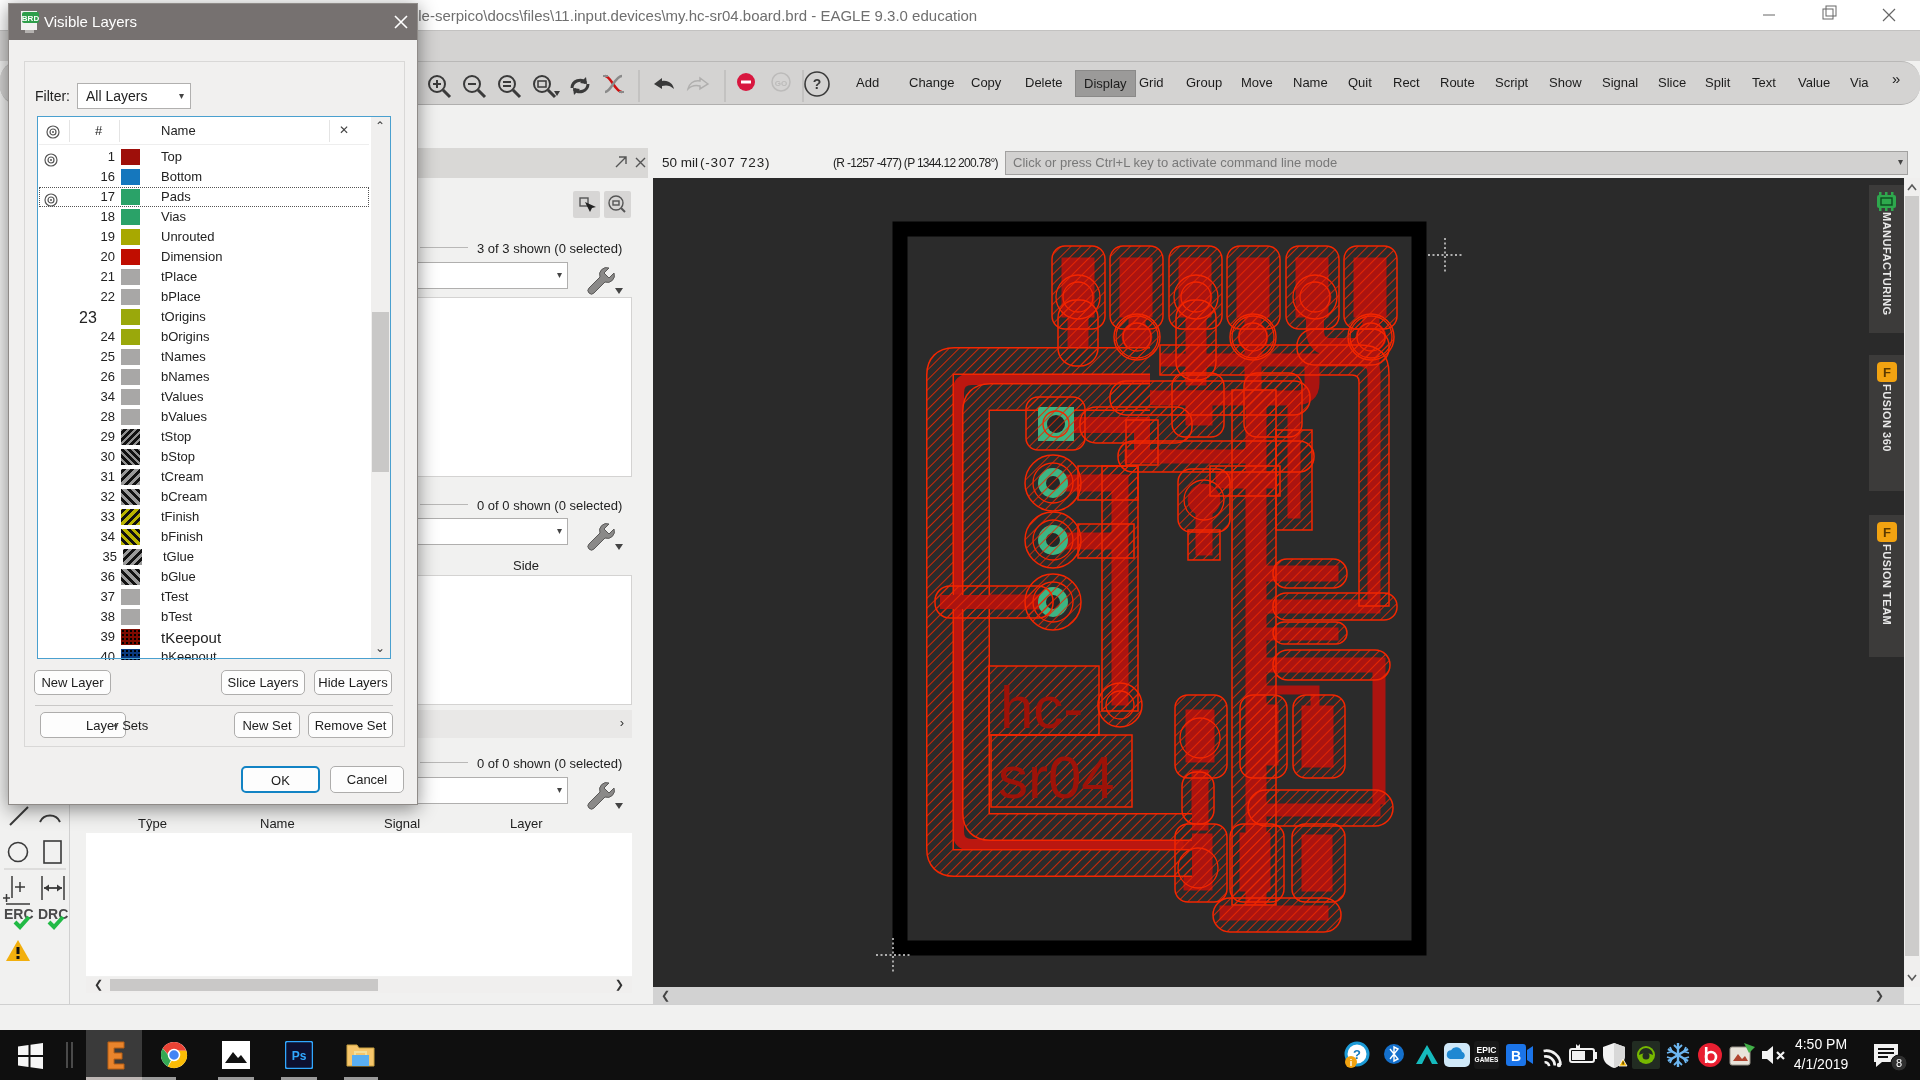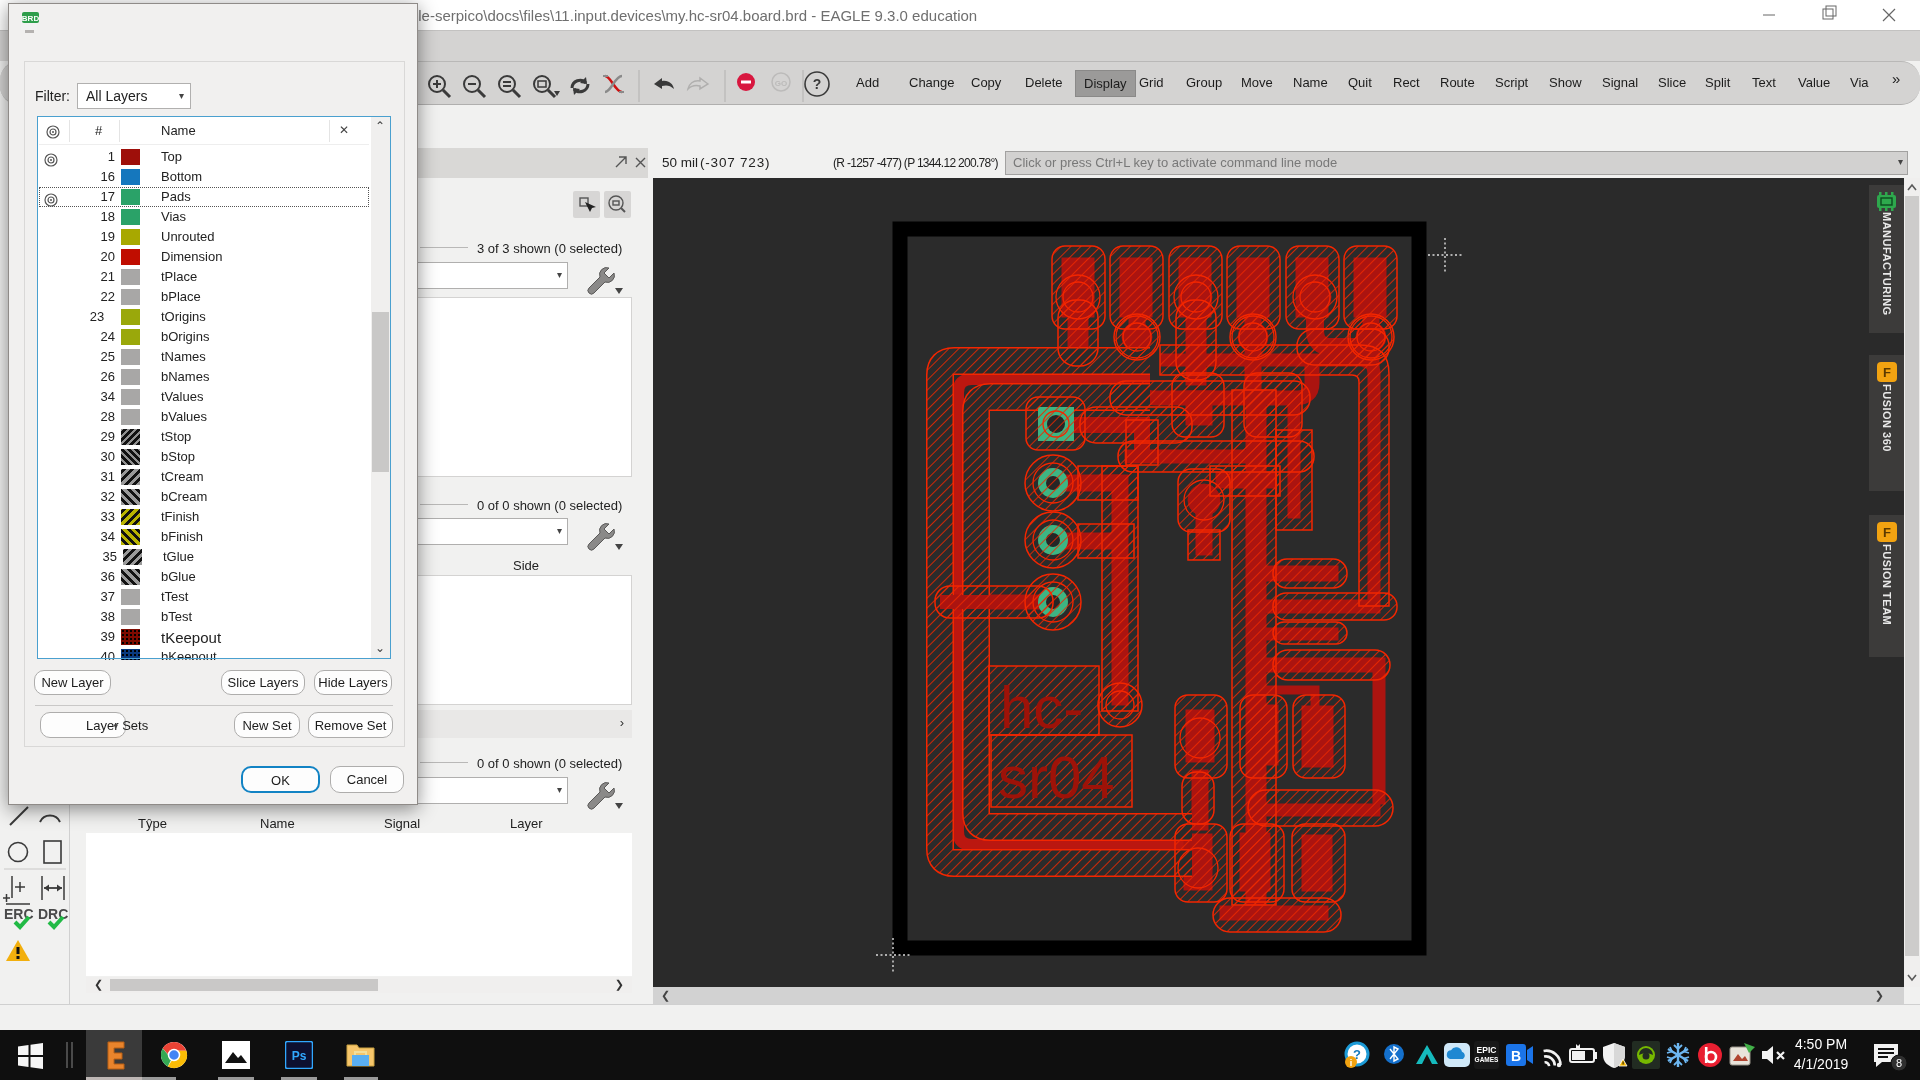--- a/index.html
+++ b/index.html
@@ -17,21 +17,21 @@
 #panel { left:70px; top:178px; width:577px; height:852px; background:#f1f1f0; }
 #canvas { left:653px; top:178px; width:1251px; height:809px; background:#2a2a2a; overflow:hidden; }
 #vscroll { left:1904px; top:178px; width:16px; height:809px; background:#f0f0f0; }
 #hscroll { left:653px; top:987px; width:1251px; height:17px; background:#d2d2d2; }
 #bottomstrip { left:0; top:1004px; width:1920px; height:26px; background:#f1f1f0; border-top:1px solid #d0d0d0;}
 #taskbar { left:0; top:1030px; width:1920px; height:50px; background:#0f0f0f; }
 .tbtn { position:absolute; top:8px; font-size:13px; color:#1c1c1c; padding:5px 8px; }
 #dialog { left:8px; top:3px; width:410px; height:802px; background:#f1f0ef; border:1px solid #8f8b88; box-shadow:0 4px 18px rgba(0,0,0,0.45); }
 #dtitle { left:0; top:0; width:408px; height:36px; background:#767170; }
 #dbody { position:absolute; left:0; top:36px; width:408px; bottom:0; }
-.btn { position:absolute; background:#fdfdfd; border:1px solid #aeadac; border-radius:10px; font-size:13px; color:#1c1c1c; text-align:center; }
+.btn { position:absolute; background:#fdfdfd; border:1px solid #aeadac; border-radius:5px; font-size:13px; color:#1c1c1c; text-align:center; }
 </style>
 </head>
 <body>
 
 <div class="abs" id="titlebar">
   <div class="abs" id="titletext">C:\Users\mrodz\Documents\GitHub\eagle-serpico\docs\files\11.input.devices\my.hc-sr04.board.brd - EAGLE 9.3.0 education</div>
 
   <svg class="abs" style="left:1750px;top:0" width="170" height="30">
     <line x1="13" y1="15" x2="25" y2="15" stroke="#666" stroke-width="1"></line>
     <rect x="73" y="9" width="10" height="10" fill="none" stroke="#666" stroke-width="1"></rect>
@@ -399,20 +399,26 @@
     <path d="M 4,797 l 4,5 l 4,-5" stroke="#5a5a5a" stroke-width="1.6" fill="none"></path>
   </svg>
 </div>
 <div class="abs" id="hscroll">
   <span class="abs" style="left:8px;top:2px;font-size:11px;color:#444">❮</span>
   <span class="abs" style="right:20px;top:2px;font-size:11px;color:#444">❯</span>
 </div>
 <div class="abs" id="bottomstrip"></div>
 
 <div class="abs" id="dialog">
+  <div class="abs" id="dtitle">
+    <span class="abs" style="left:35px;top:9px;font-size:15px;color:#ffffff">Visible Layers</span>
+    <svg class="abs" style="left:384px;top:10px" width="16" height="16">
+        <path d="M2,2 L14,14 M14,2 L2,14" stroke="#fff" stroke-width="1.6"></path>
+      </svg>
+  </div>
   <div id="dbody"></div>
 <div class="abs" style="left:-8px;top:-3px" id="dialogc">
   <svg class="abs" style="left:20px;top:9px" width="22" height="24">
     <rect x="0" y="1" width="16" height="19" fill="#f2f2f2"></rect>
     <rect x="1" y="2" width="17" height="11" rx="2" fill="#2e9e4b"></rect>
     <text x="9.5" y="10.5" font-size="8" font-weight="bold" fill="#fff" text-anchor="middle" font-family="Liberation Sans">BRD</text>
     <rect x="4" y="20" width="9" height="3" fill="#b5b2b0"></rect>
   </svg>
   <div class="abs" style="left:23px;top:60px;width:381px;height:686px;border:1px solid #d9d8d7;"></div>
   <span class="abs" style="left:34px;top:87px;font-size:14px;color:#222">Filter:</span>
@@ -482,21 +488,21 @@
 <span class="abs" style="left:40px;top:2px;width:36px;text-align:right;font-size:13px;color:#222">21</span>
 <span class="abs" style="left:82px;top:2px;width:19px;height:16px;background:#a8a7a6;"></span>
 <span class="abs" style="left:122px;top:2px;font-size:13px;color:#222">tPlace</span>
 </div>
 <div class="abs" style="left:38px;top:286px;width:330px;height:20px;">
 <span class="abs" style="left:40px;top:2px;width:36px;text-align:right;font-size:13px;color:#222">22</span>
 <span class="abs" style="left:82px;top:2px;width:19px;height:16px;background:#a8a7a6;"></span>
 <span class="abs" style="left:122px;top:2px;font-size:13px;color:#222">bPlace</span>
 </div>
 <div class="abs" style="left:38px;top:306px;width:330px;height:20px;">
-<span class="abs" style="left:40px;top:2px;width:36px;text-align:center;font-size:13px;color:#222">23</span>
+<span class="abs" style="left:40px;top:2px;width:36px;text-align:left;font-size:16px;color:#222">23</span>
 <span class="abs" style="left:82px;top:2px;width:19px;height:16px;background:#9aa80b;"></span>
 <span class="abs" style="left:122px;top:2px;font-size:13px;color:#222">tOrigins</span>
 </div>
 <div class="abs" style="left:38px;top:326px;width:330px;height:20px;">
 <span class="abs" style="left:40px;top:2px;width:36px;text-align:right;font-size:13px;color:#222">24</span>
 <span class="abs" style="left:82px;top:2px;width:19px;height:16px;background:#9aa80b;"></span>
 <span class="abs" style="left:122px;top:2px;font-size:13px;color:#222">bOrigins</span>
 </div>
 <div class="abs" style="left:38px;top:346px;width:330px;height:20px;">
 <span class="abs" style="left:40px;top:2px;width:36px;text-align:right;font-size:13px;color:#222">25</span>

